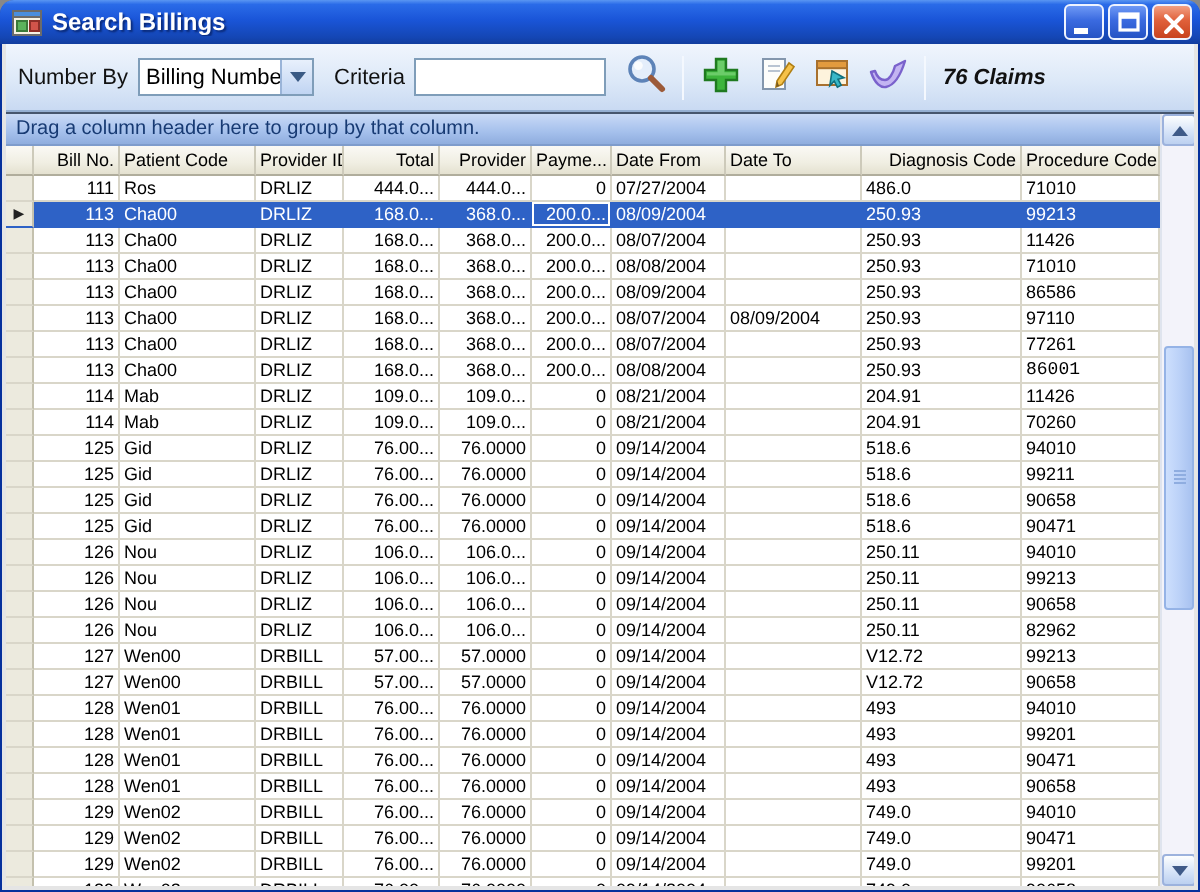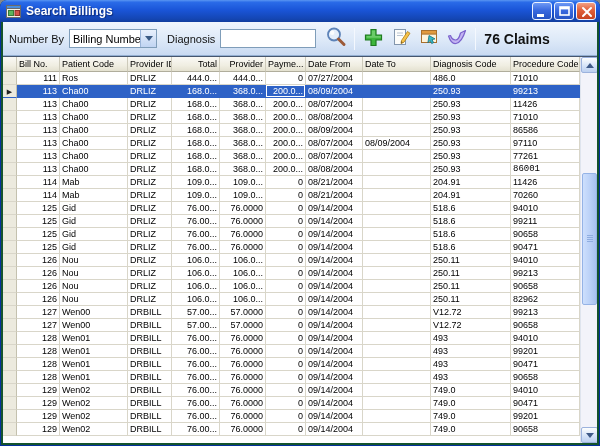--- a/index.html
+++ b/index.html
@@ -1,17 +1,17 @@
 <!DOCTYPE html>
 <html><head>
 <meta charset="utf-8">
 <style>
   html,body{margin:0;padding:0;background:#888;}
   *{box-sizing:border-box;}
-  .window{position:relative;width:600px;height:446px;background:#14532d;
+  .window{position:relative;width:600px;height:446px;background:#e5e5e5;
     border-radius:7px 7px 0 0;overflow:hidden;font-family:"Liberation Sans",sans-serif;
     box-shadow:0 0 0 1px #05309c inset;}
   
   .titlebar{position:absolute;top:0;left:0;right:0;height:22px;display:flex;align-items:center;
     background:linear-gradient(180deg,#5a96f2 0%,#2a6be8 10%,#1a55d8 45%,#1446b4 85%,#123d9e 100%);
     padding:0 4px;}
   .title-icon{width:16px;height:15px;margin:0 4px 0 2px;flex:0 0 auto;}
   .title-text{color:#fff;font-size:12px;font-weight:bold;text-shadow:1px 1px 1px #0a2a78;flex:1;
     white-space:nowrap;overflow:hidden;}
   .winbtns{display:flex;gap:2px;}
@@ -27,21 +27,21 @@
   .combo{width:88px;height:19px;background:#fff;border:1px solid #7f9db9;display:flex;align-items:center;
     margin-right:10px;position:relative;}
   .combo-val{flex:1;font-size:11px;padding-left:3px;white-space:nowrap;overflow:hidden;}
   .combo-arrow{width:16px;height:17px;background:linear-gradient(180deg,#e8f0fc,#c0d4f2);
     border-left:1px solid #9ab4d8;display:flex;align-items:center;justify-content:center;}
   .criteria-input{width:96px;height:19px;border:1px solid #7f9db9;font-size:11px;padding:0 3px;
     font-family:"Liberation Sans",sans-serif;margin-right:6px;background:#fff;}
   .tbtn{width:26px;height:26px;border:0;background:transparent;display:flex;align-items:center;
     justify-content:center;padding:0;margin:0 1px;border-radius:3px;}
   .tsep{width:1px;height:22px;background:#a8bcd8;border-right:1px solid #f4f8fe;margin:0 4px;}
-  .claims{font-size:14px;font-weight:bold;color:#111;margin-left:4px;white-space:nowrap;}
+  .claims{font-size:11px;font-weight:bold;color:#111;margin-left:4px;white-space:nowrap;font-style:italic;}
   
   .content{position:absolute;top:56px;left:3px;right:3px;bottom:3px;background:#fff;
     border-top:1px solid #46566e;display:flex;overflow:hidden;}
   .grid-wrap{width:577px;display:flex;flex-direction:column;overflow:hidden;}
   .groupbar{height:16px;background:linear-gradient(180deg,#c9daf6 0%,#a5c0ec 60%,#8fadde 100%);
     color:#173a73;font-size:10px;line-height:16px;padding-left:5px;white-space:nowrap;
     border-bottom:1px solid #7e9ccc;}
   .gheader{height:15px;display:flex;flex:0 0 auto;}
   .hcell{height:15px;background:linear-gradient(180deg,#faf9f5 0%,#f0eee2 60%,#e4e1d0 100%);
     border-right:1px solid #cdcaba;border-bottom:1px solid #b0ad9c;font-size:9px;color:#000;
@@ -105,21 +105,21 @@
   <div class="toolbar">
     <span class="tlabel">Number By</span>
     <div class="combo">
       <span class="combo-val">Billing Number</span>
       <span class="combo-arrow">
         <svg width="8" height="5" viewBox="0 0 8 5">
             <path d="M0 0 L8 0 L4 5 Z" fill="#3a5a84"></path>
           </svg>
       </span>
     </div>
-    <span class="tlabel">Diagnosis</span>
+    <span class="tlabel">Criteria</span>
     <input class="criteria-input" type="text" value="" style="">
     <button class="tbtn">
       <span>
         <svg width="22" height="22" viewBox="0 0 22 22">
           <circle cx="9" cy="8.5" r="6" fill="#e4eefb" stroke="#5d83b8" stroke-width="1.8"></circle>
           <circle cx="7.2" cy="6.8" r="2.2" fill="#fff" opacity="0.8"></circle>
           <line x1="13.5" y1="13" x2="19" y2="18.5" stroke="#9c5a38" stroke-width="3" stroke-linecap="round"></line>
         </svg>
       </span>
     </button>
@@ -159,31 +159,32 @@
                    L14.5 6 C13.5 10 11.5 13 9.5 13 C7.5 13 5.5 11.5 4.5 8.5 Z" fill="#c3b4f2" stroke="#7a62cc" stroke-width="1.2" stroke-linejoin="round"></path>
         </svg>
       </span>
     </button>
     <div class="tsep"></div>
     <span class="claims">76 Claims</span>
   </div>
 
   <div class="content">
     <div class="grid-wrap">
+      <div class="groupbar">Drag a column header here to group by that column.</div>
       <div class="gheader">
           <div class="hcell" style="width: 14px; text-align: left;"></div>
-          <div class="hcell" style="width: 43px; text-align: left;">Bill No.</div>
+          <div class="hcell" style="width: 43px; text-align: right;">Bill No.</div>
           <div class="hcell" style="width: 68px; text-align: left;">Patient Code</div>
           <div class="hcell" style="width: 44px; text-align: left;">Provider ID</div>
           <div class="hcell" style="width: 48px; text-align: right;">Total</div>
           <div class="hcell" style="width: 46px; text-align: right;">Provider</div>
           <div class="hcell" style="width: 40px; text-align: right;">Payme...</div>
           <div class="hcell" style="width: 57px; text-align: left;">Date From</div>
           <div class="hcell" style="width: 68px; text-align: left;">Date To</div>
-          <div class="hcell" style="width: 80px; text-align: left;">Diagnosis Code</div>
+          <div class="hcell" style="width: 80px; text-align: right;">Diagnosis Code</div>
           <div class="hcell" style="width: 69px; text-align: left;">Procedure Code</div>
         </div>
       <div class="gbody">
           <div class="row">
             <div class="cell ind" style="width: 14px;"></div>
             <div class="cell" style="width: 43px; text-align: right;">111</div>
             <div class="cell" style="width: 68px; text-align: left;">Ros</div>
             <div class="cell" style="width: 44px; text-align: left;">DRLIZ</div>
             <div class="cell" style="width: 48px; text-align: right;">444.0...</div>
             <div class="cell" style="width: 46px; text-align: right;">444.0...</div>

